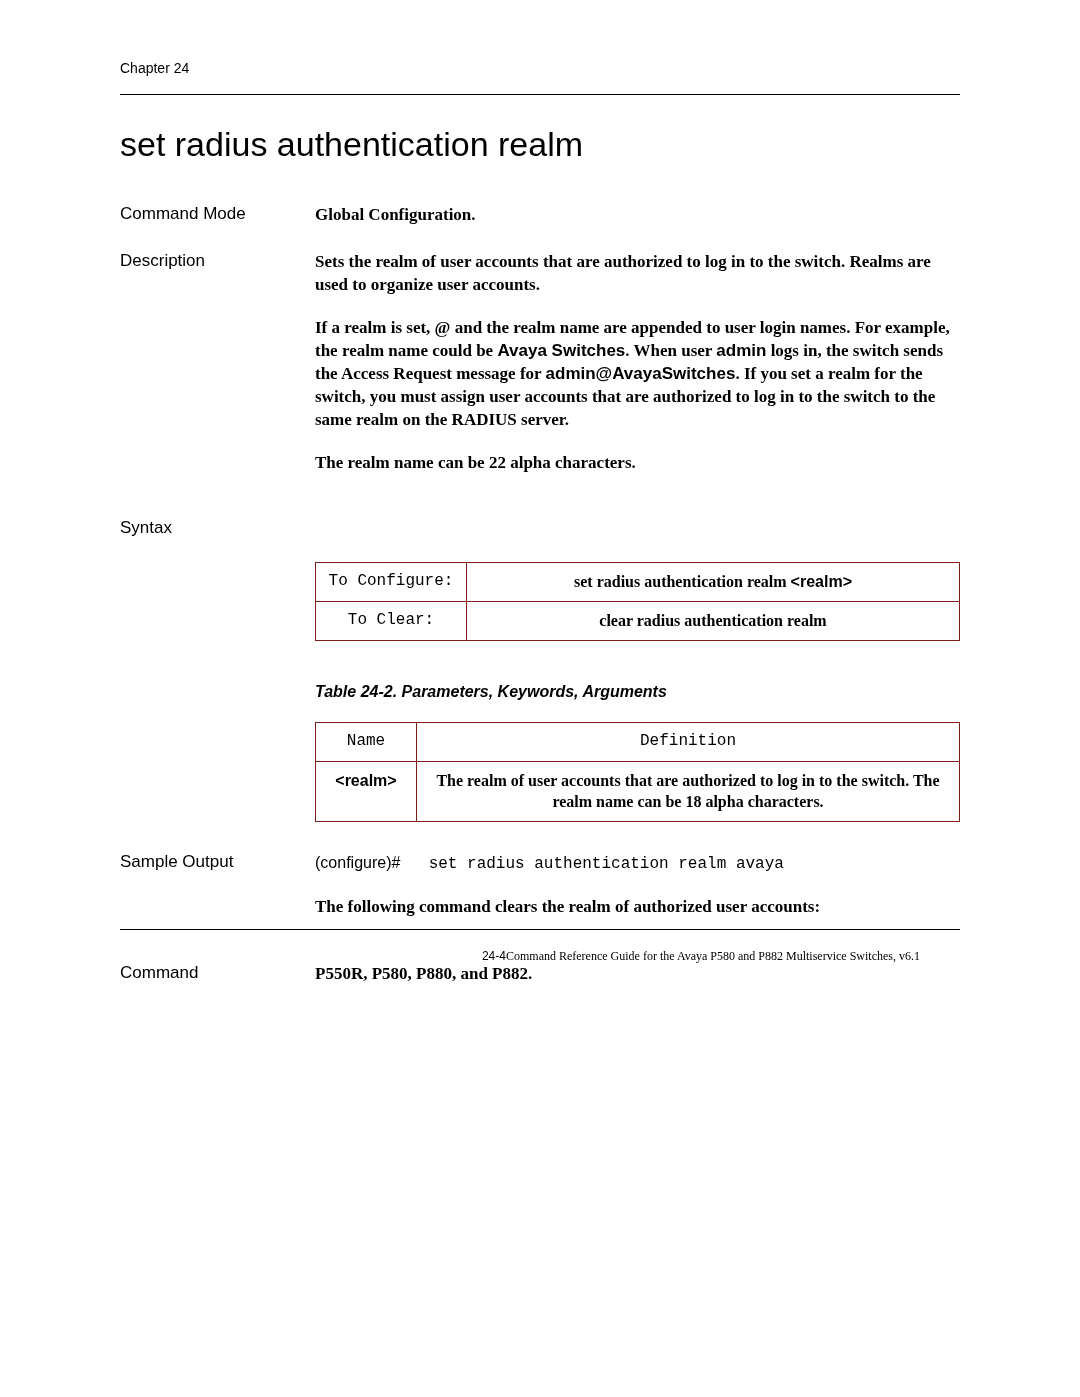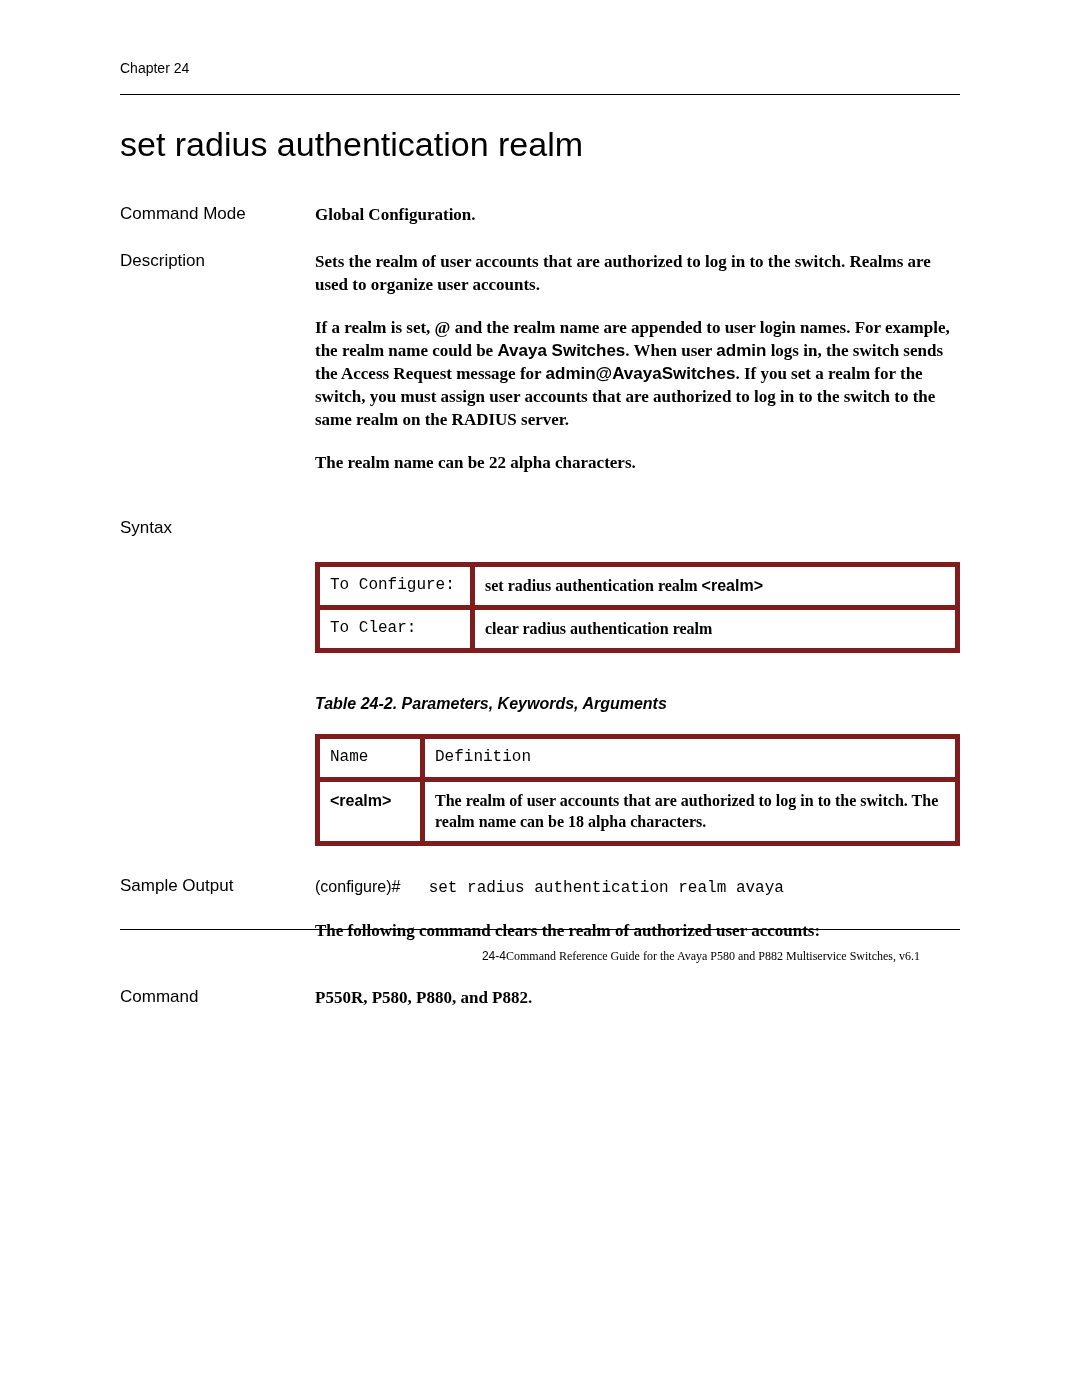--- a/index.html
+++ b/index.html
@@ -61,25 +61,25 @@
     font-style: italic;
   }
   .syntax-table,
   .param-table {
     border-collapse: collapse;
     width: 100%;
   }
   .syntax-table td,
   .param-table td,
   .param-table th {
-    border: 5px solid #7f1d1d;
+    border: 1px solid #7f1d1d;
     padding: 8px 10px;
     font-size: 16px;
     vertical-align: top;
-    text-align: left;
+    text-align: center;
   }
   .mono {
     font-family: "Courier New", Courier, monospace;
   }
   .table-caption {
     font-family: Arial, Helvetica, sans-serif;
     font-weight: bold;
     font-style: italic;
     font-size: 16px;
     margin-bottom: 20px;

